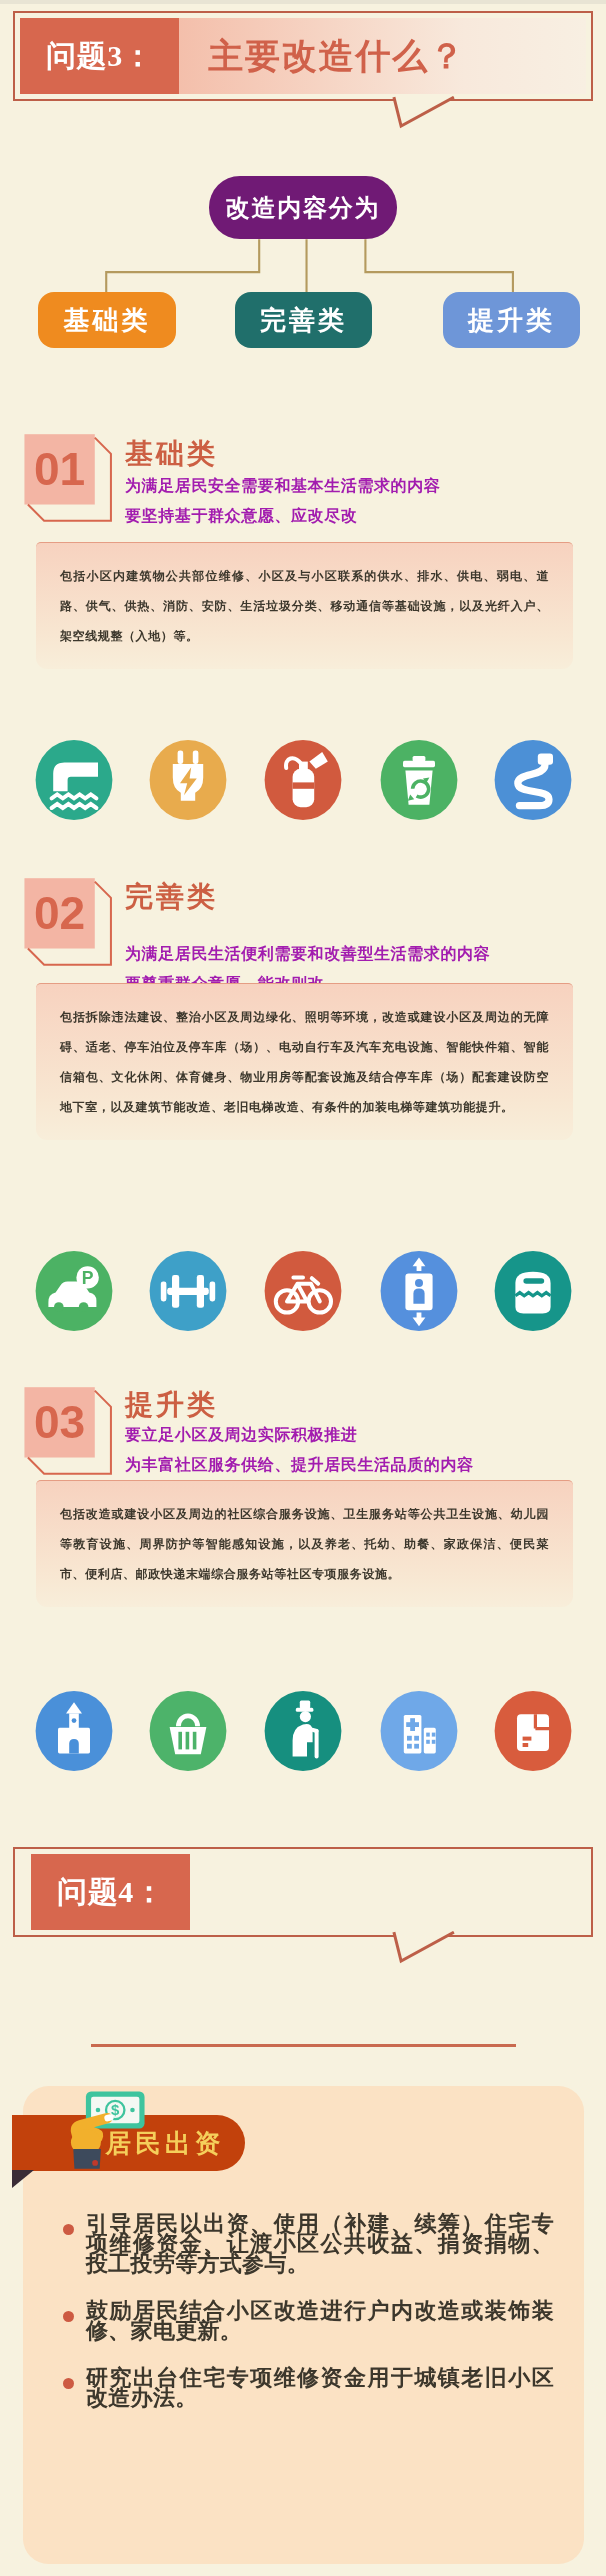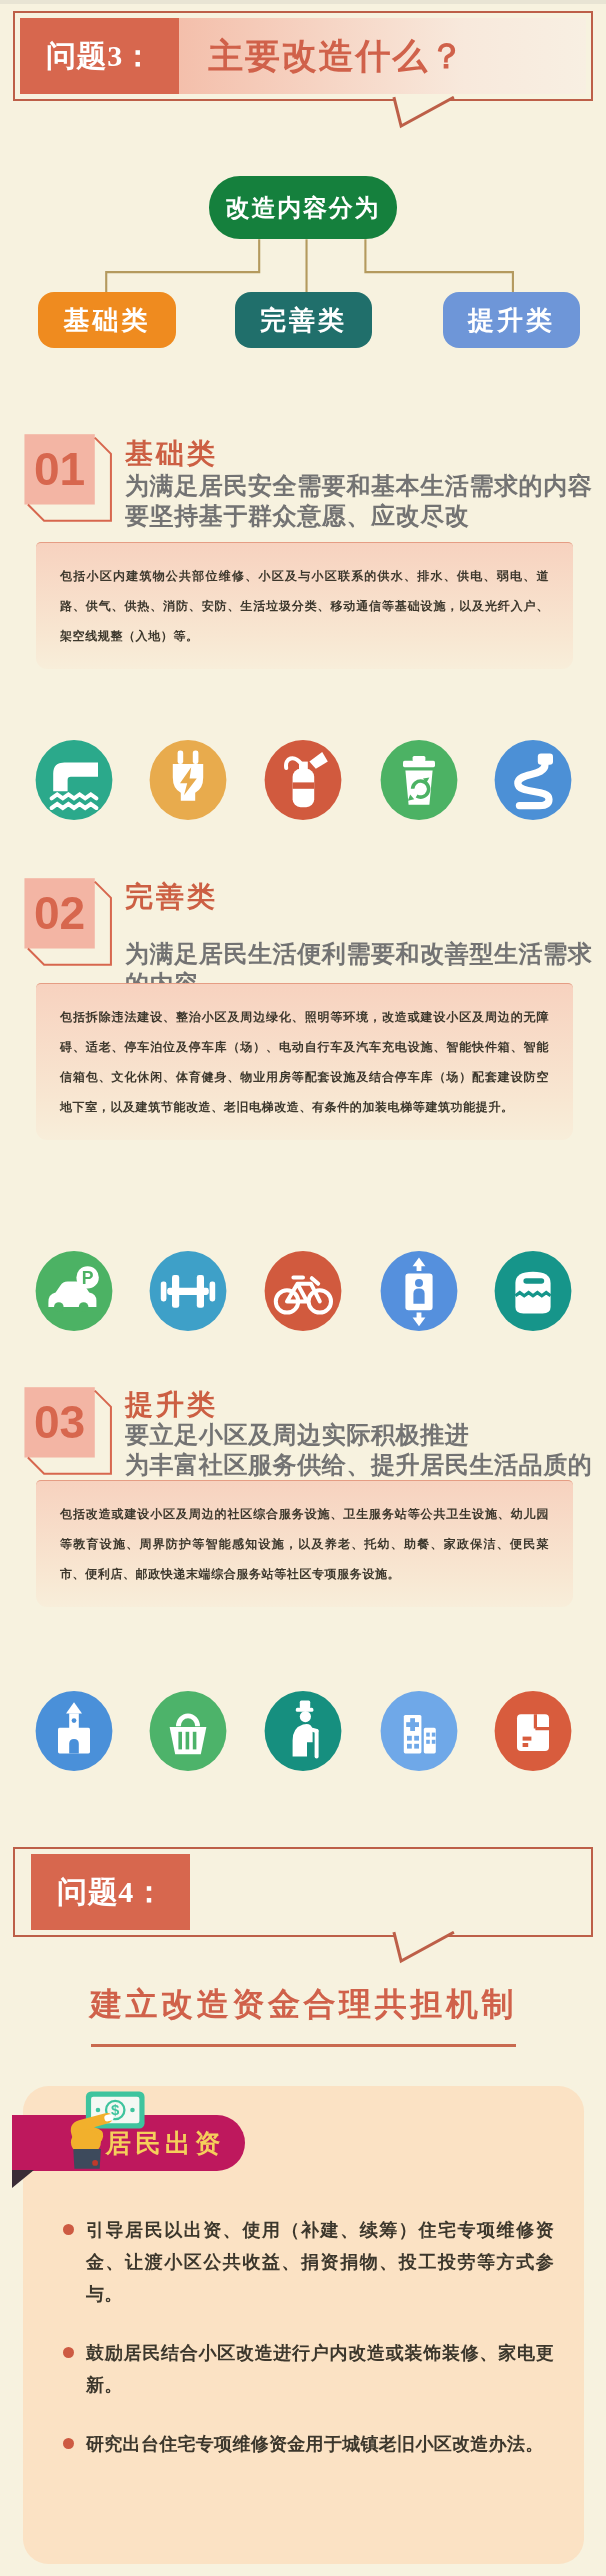--- a/index.html
+++ b/index.html
@@ -13,52 +13,52 @@
   .banner-inner{display:flex;height:100%;}
   .banner-label{width:159px;background:#d7674e;color:#fff;font-weight:bold;font-size:30px;
                 display:flex;align-items:center;justify-content:center;letter-spacing:0.6px;
                 font-family:"Liberation Serif","DejaVu Serif",serif;}
   .banner-title{flex:1;background:linear-gradient(90deg,#f4bfab 0%,#f8e9dc 70%,#f8efe2 100%);
                 color:#d0614a;font-weight:bold;font-size:35px;display:flex;align-items:center;
                 padding-left:29px;letter-spacing:1.8px;font-family:"Liberation Serif","DejaVu Serif",serif;}
   .banner-tail{position:absolute;width:67px;height:36px;}
 
   
-  .tree-root{position:absolute;left:209px;top:172px;width:188px;height:63px;background:#15803d;
+  .tree-root{position:absolute;left:209px;top:172px;width:188px;height:63px;background:#701a75;
              border-radius:31px;color:#fff;display:flex;align-items:center;justify-content:center;
              font-weight:bold;font-size:24px;letter-spacing:1.8px;}
   .pill{position:absolute;top:288px;height:56px;border-radius:16px;color:#fff;display:flex;
         align-items:center;justify-content:center;font-weight:bold;font-size:26px;letter-spacing:3px;}
 
   
   .numbox{position:absolute;left:21px;width:98px;height:113px;}
   .sec-heading{position:absolute;left:125px;color:#cc5f43;font-weight:bold;font-size:28px;letter-spacing:3px;}
-  .sec-intro{position:absolute;left:125px;color:#737373;font-weight:bold;font-size:24px;line-height:30px;letter-spacing:0.6px;}
+  .sec-intro{position:absolute;left:125px;color:#a21caf;font-weight:bold;font-size:16px;line-height:30px;letter-spacing:0.6px;}
   .card{position:absolute;left:36px;width:537px;box-sizing:border-box;padding:18px 24px;
         background:linear-gradient(180deg,#f7d2bf 0%,#f8e7d2 75%,#f8eeda 100%);
         border-radius:4.9px 4.9px 11px 11px;border-top:1.2px solid #e59d84;
         color:#3c372c;font-weight:bold;font-size:12px;line-height:30px;text-align:justify;letter-spacing:0.6px;}
   .icon{position:absolute;width:80px;height:84px;}
   .icon svg{width:100%;height:100%;}
 
   
   .fund-title{position:absolute;left:0;top:1979px;width:607px;text-align:center;color:#d0614a;
               font-weight:bold;font-size:32px;letter-spacing:3.6px;}
   .fund-underline{position:absolute;left:91px;top:2040px;width:425px;height:3px;background:#c96a4f;}
   .fund-card{position:absolute;left:23px;top:2082px;width:561px;height:478px;background:#fbe2c4;border-radius:25.5px;}
-  .resident-label{position:absolute;left:12px;top:2111px;width:233px;height:56px;background:#be185d;
+  .resident-label{position:absolute;left:12px;top:2111px;width:233px;height:56px;background:#c2410c;
                   border-radius:0 28px 28px 0;color:#f5cf5b;display:flex;align-items:center;
                   justify-content:center;padding-left:73px;box-sizing:border-box;
                   font-weight:bold;font-size:25.5px;letter-spacing:4.2px;}
   .label-tail{position:absolute;left:12px;top:2166px;width:0;height:0;
               border-top:18px solid #3a2c36;border-right:22px solid transparent;}
   .hand-illu{position:absolute;left:56px;top:2083px;width:92px;height:92px;}
   .bullets{position:absolute;left:59px;top:2210px;width:495px;}
   .bullet{position:relative;padding-left:27px;margin-bottom:27px;color:#3c372c;font-weight:bold;
-          font-size:18px;line-height:32px;text-align:justify;letter-spacing:0.3px;}
+          font-size:22px;line-height:20px;text-align:justify;letter-spacing:0.3px;}
   .bullet .dot{position:absolute;left:3.6px;top:10.3px;width:11px;height:11px;border-radius:50%;background:#cd5a42;}
 </style>
 </head>
 <body>
 
 <div id="page">
 
   <div class="banner" style="top:7.3px;">
     <div class="banner-inner">
       <div class="banner-label">问题3：</div>
@@ -274,21 +274,20 @@
   <div class="banner" style="top:1843px;padding-left:16px;">
     <div class="banner-inner">
       <div class="banner-label">问题4：</div>
     </div>
   </div>
   <svg class="banner-tail" style="left:391px;top:1927px;" viewBox="0 0 110 60">
     <path d="M104,2 L16,50 L4,2 Z" fill="#f7f2df" stroke="none"></path>
     <path d="M104,2 L16,50 L4,2" fill="none" stroke="#bd5f48" stroke-width="5"></path>
   </svg>
 
-  <div class="fund-title serif">建立改造资金合理共担机制</div>
   <div class="fund-underline"></div>
 
   <div class="fund-card"></div>
   <div class="resident-label serif">居民出资</div>
   <div class="label-tail"></div>
 
   <svg class="hand-illu" viewBox="0 0 160 160">
     <rect x="52" y="8" width="102" height="64" rx="9" fill="#3ec49e"></rect>
     <rect x="61" y="17" width="84" height="46" rx="4" fill="#f4f8f3"></rect>
     <circle cx="103" cy="40" r="16" fill="none" stroke="#3ec49e" stroke-width="4"></circle>

